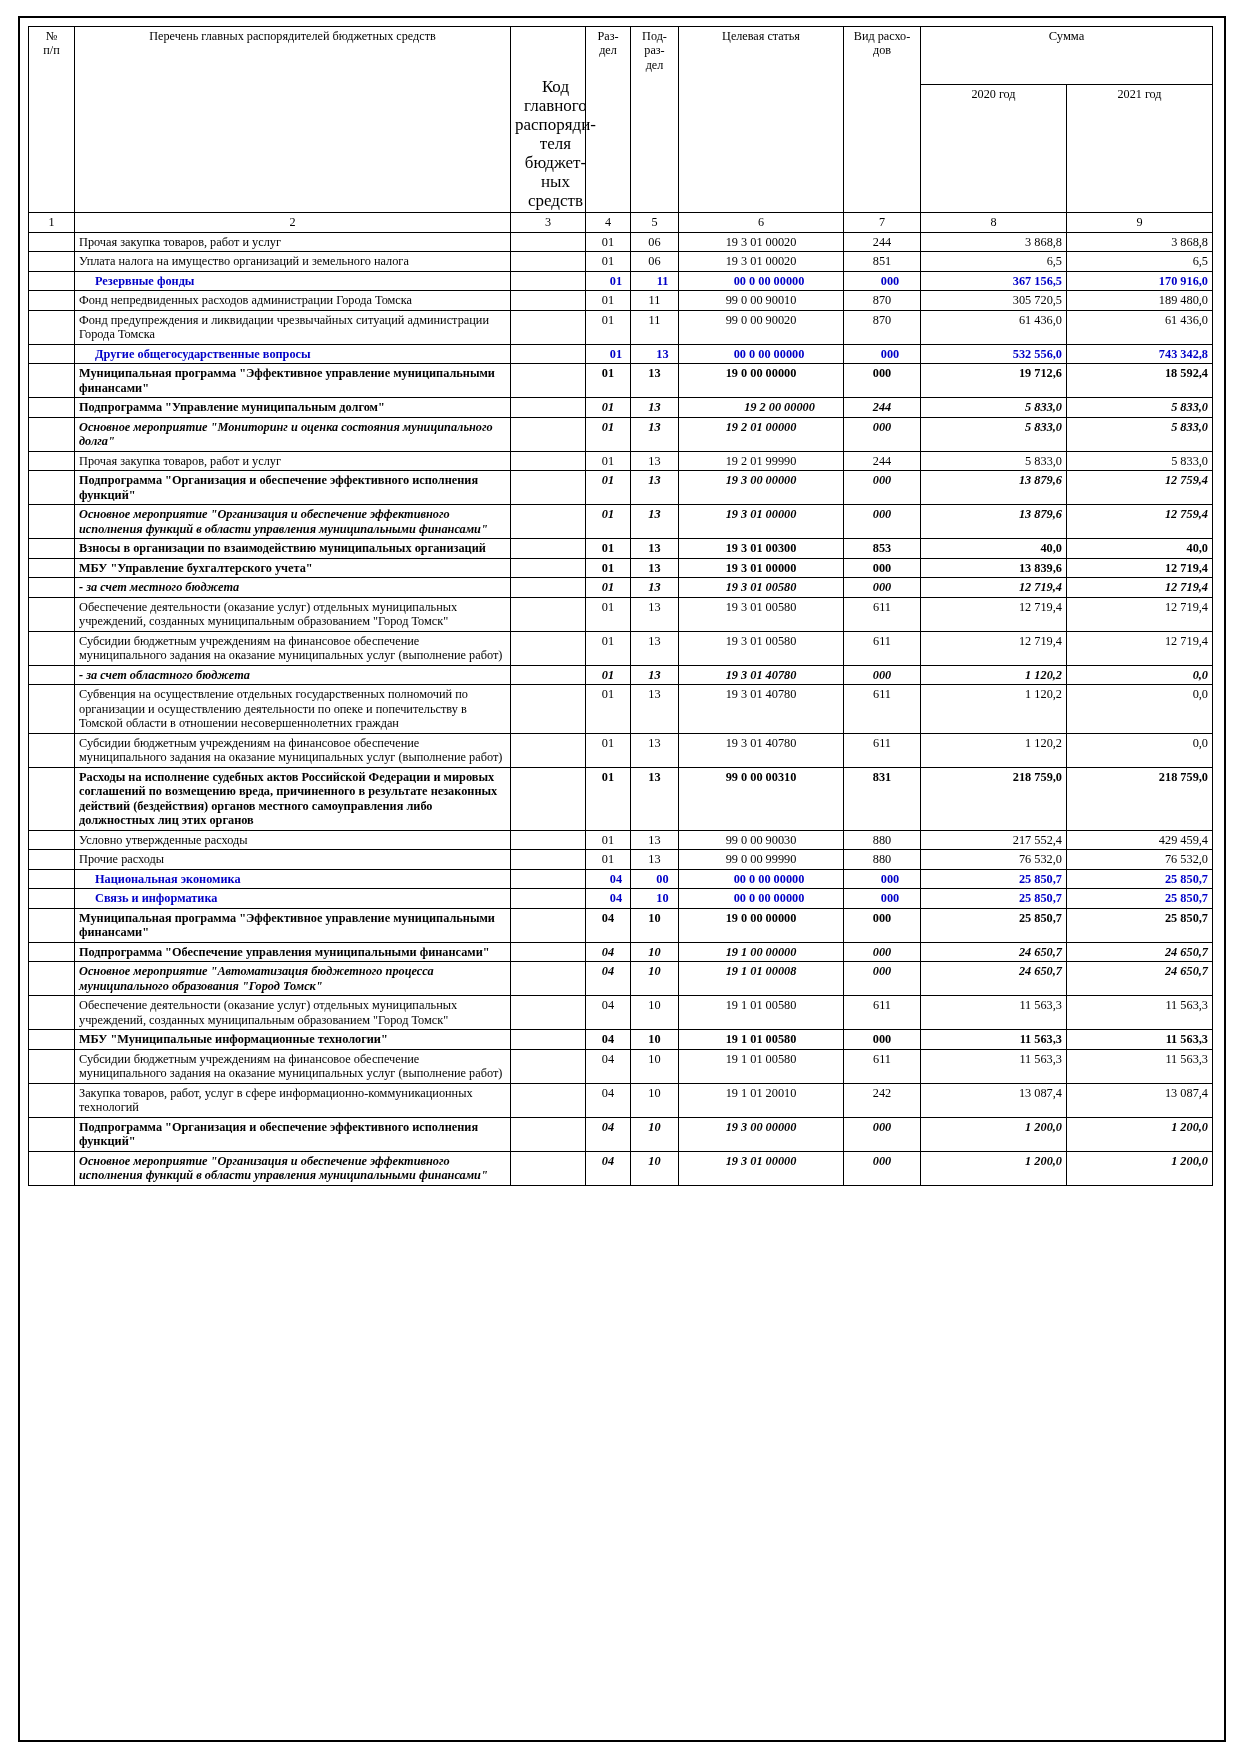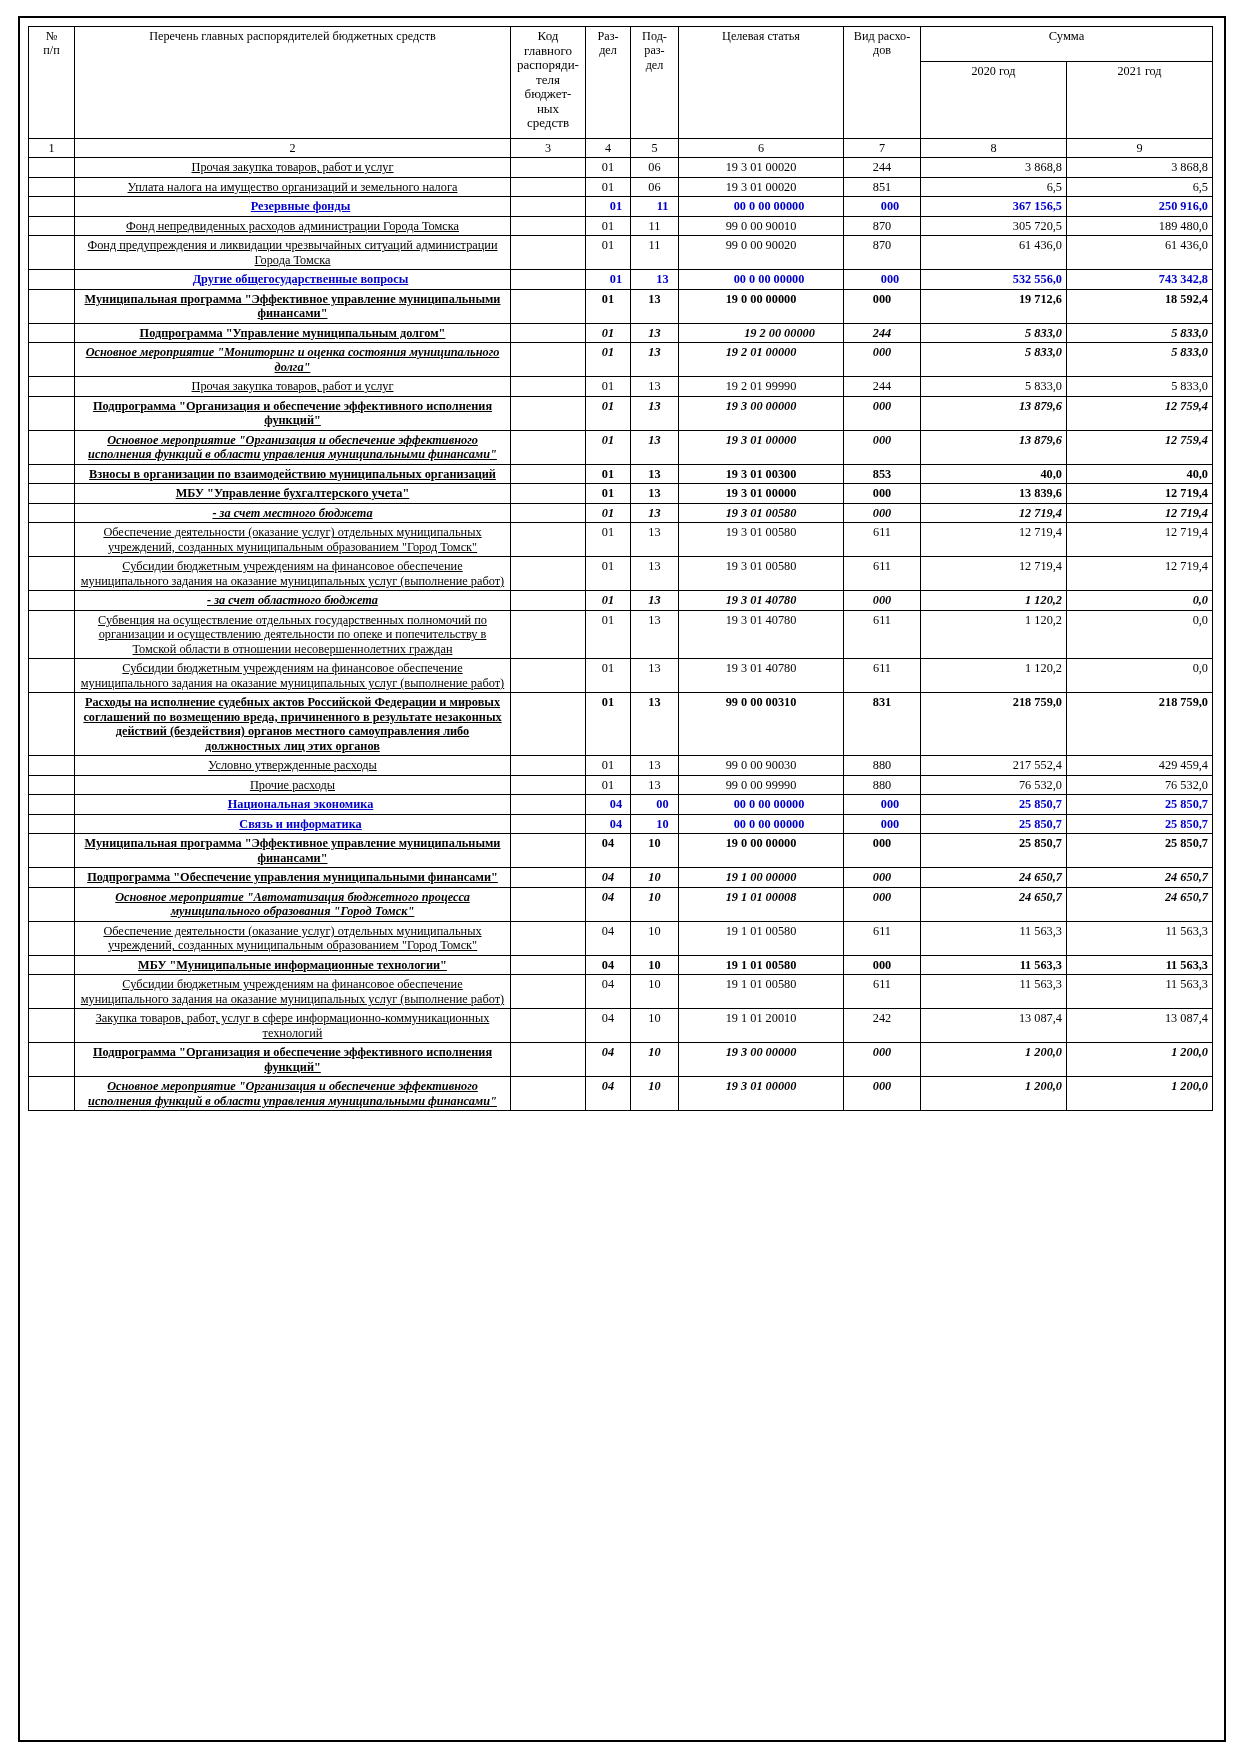--- a/index.html
+++ b/index.html
@@ -52,21 +52,21 @@
   col.c1 { width: 46px; }
   col.c2 { width: 436px; }
   col.c3 { width: 75px; }
   col.c4 { width: 45px; }
   col.c5 { width: 48px; }
   col.c6 { width: 165px; }
   col.c7 { width: 77px; }
   col.c8 { width: 146px; }
   col.c9 { width: 146px; }
 
-  td.name { text-align: center; padding-left: 8px; text-decoration: underline; }
+  td.name { text-align: left; padding-left: 8px; }
   td.code { text-align: center; }
   td.num  { text-align: right; padding-right: 8px; white-space: nowrap; }
 
   .ind1 { padding-left: 18px; }
   .ind2 { padding-left: 26px; }
 
   tr.blue td { color: #0000c8; font-weight: bold; padding-left: 20px; }
   tr.bold td { font-weight: bold; }
   tr.bolditalic td { font-weight: bold; font-style: italic; }
 
@@ -96,21 +96,21 @@
         <col class="c5">
         <col class="c6">
         <col class="c7">
         <col class="c8">
         <col class="c9">
     </colgroup>
     <thead>
       <tr>
         <td rowspan="2"><span>№</span><br><span>п/п</span></td>
         <td rowspan="2">Перечень главных распорядителей бюджетных средств</td>
-        <td rowspan="2"><span style="font-size:13px;line-height:1.12;display:inline-block;">Код главного распоряди-теля бюджет-ных средств</span></td>
+        <td rowspan="2"><span style="font-size:17px;line-height:1.12;display:inline-block;margin-top:48px;">Код главного распоряди-теля бюджет-ных средств</span></td>
         <td rowspan="2"><span>Раз-</span><br><span>дел</span></td>
         <td rowspan="2"><span>Под-</span><br><span>раз-</span><br><span>дел</span></td>
         <td rowspan="2">Целевая статья</td>
         <td rowspan="2"><span>Вид расхо-</span><br><span>дов</span></td>
         <td colspan="2" class="hdr-sum" style="height:30px;">Сумма</td>
       </tr>
       <tr>
         <td style="height:72px;text-align:center;">2020 год</td>
         <td>2021 год</td>
       </tr>
@@ -151,21 +151,21 @@
         </tr>
         <tr class="blue">
           <td class="code"></td>
           <td class="name">Резервные фонды</td>
           <td class="code"></td>
           <td class="code">01</td>
           <td class="code">11</td>
           <td class="code">00 0 00 00000</td>
           <td class="code">000</td>
           <td class="num">367 156,5</td>
-          <td class="num">250 916,0</td>
+          <td class="num">170 916,0</td>
         </tr>
         <tr class="">
           <td class="code"></td>
           <td class="name ind1">Фонд непредвиденных расходов администрации Города Томска</td>
           <td class="code"></td>
           <td class="code">01</td>
           <td class="code">11</td>
           <td class="code">99 0 00 90010</td>
           <td class="code">870</td>
           <td class="num">305 720,5</td>

